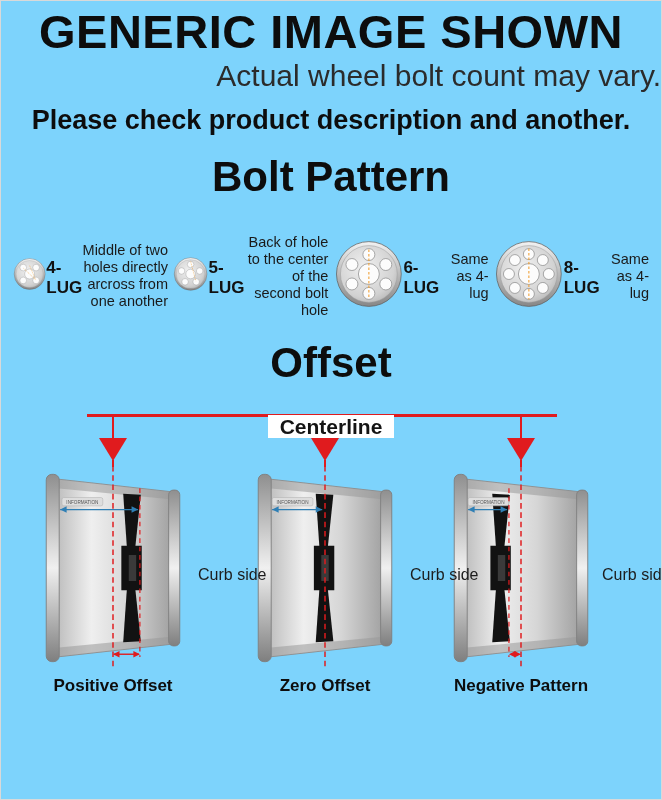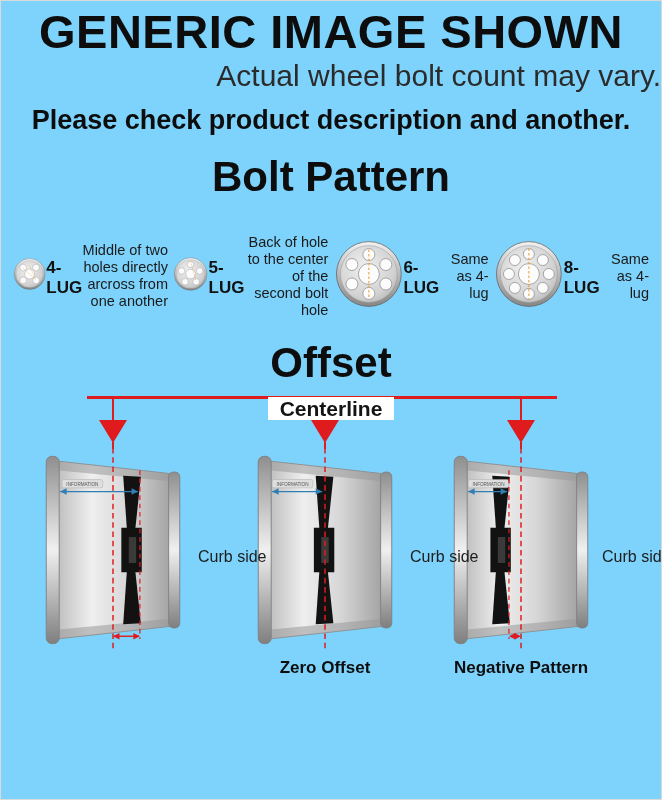--- a/index.html
+++ b/index.html
@@ -8,21 +8,21 @@
   .page{position:relative;width:662px;height:800px;background:#7dd3fc;border:1px solid #d9d9d9;overflow:hidden}
   .title{margin-top:6px;text-align:center;font-size:47px;line-height:50px;font-weight:800;letter-spacing:.5px;color:#0d0d0d}
   .subtitle{margin-top:2px;text-align:right;font-size:30px;line-height:34px;font-weight:400;color:#2b2b2b}
   .note{margin-top:12px;text-align:center;font-size:27px;line-height:31px;font-weight:700;color:#0d0d0d}
   .section-title{margin-top:18px;text-align:center;font-size:42px;line-height:46px;font-weight:800;color:#0d0d0d}
   .lug-row{display:flex;justify-content:space-between;padding:4px 12px 0;margin-top:4px}
   .lug-col{width:155px;display:flex;flex-direction:row;align-items:center}
   .lug-label{font-size:17px;font-weight:700;margin-top:7px}
   .lug-desc{font-size:14.5px;line-height:17px;text-align:right;max-width:118px;margin-top:4px;color:#1a1a1a}
   .offset-title{margin-top:0}
-  .offset-diagram{position:relative;height:300px;margin-top:4px}
+  .offset-diagram{position:relative;height:300px;margin-top:22px}
   .red-line{position:absolute;top:6px;left:86px;width:470px;height:3px;background:#e01b1e}
   .centerline-text{position:absolute;top:7px;left:0;right:0;text-align:center;z-index:3}
   .centerline-text span{background:#fff;padding:0 12px;font-size:21px;font-weight:600;color:#141414}
   .connector{position:absolute;top:7px;width:2px;height:24px;background:#e01b1e;z-index:1}
   .tri{position:absolute;top:30px;width:0;height:0;border-left:14px solid transparent;border-right:14px solid transparent;border-top:23px solid #e01b1e;z-index:2}
   .bridge{position:absolute;top:52px;height:7px;width:0;border-left:2px dashed #e01b1e}
   .xsec{position:absolute;top:58px}
   .curb{position:absolute;top:158px;font-size:16px;color:#1c1c1c;white-space:nowrap}
   .offset-label{position:absolute;top:268px;width:158px;text-align:center;font-size:17px;font-weight:700;color:#0d0d0d}
 </style>
@@ -242,18 +242,19 @@
         <line x1="74" y1="203" x2="83" y2="203" stroke="#e01b1e" stroke-width="1.5"></line>
         <path d="M72,203 l7,-3.5 l0,7 Z" fill="#e01b1e"></path>
           <path d="M85,203 l-7,-3.5 l0,7 Z" fill="#e01b1e"></path>
       </g>
     </svg>
 
     <div class="curb" style="left:197px">Curb side</div>
     <div class="curb" style="left:409px">Curb side</div>
     <div class="curb" style="left:601px">Curb side</div>
 
+    <div class="offset-label" style="left:33px">Positive Offset</div>
     <div class="offset-label" style="left:245px">Zero Offset</div>
     <div class="offset-label" style="left:441px">Negative Pattern</div>
 
   </div>
 
 </div>
 
 </body></html>

